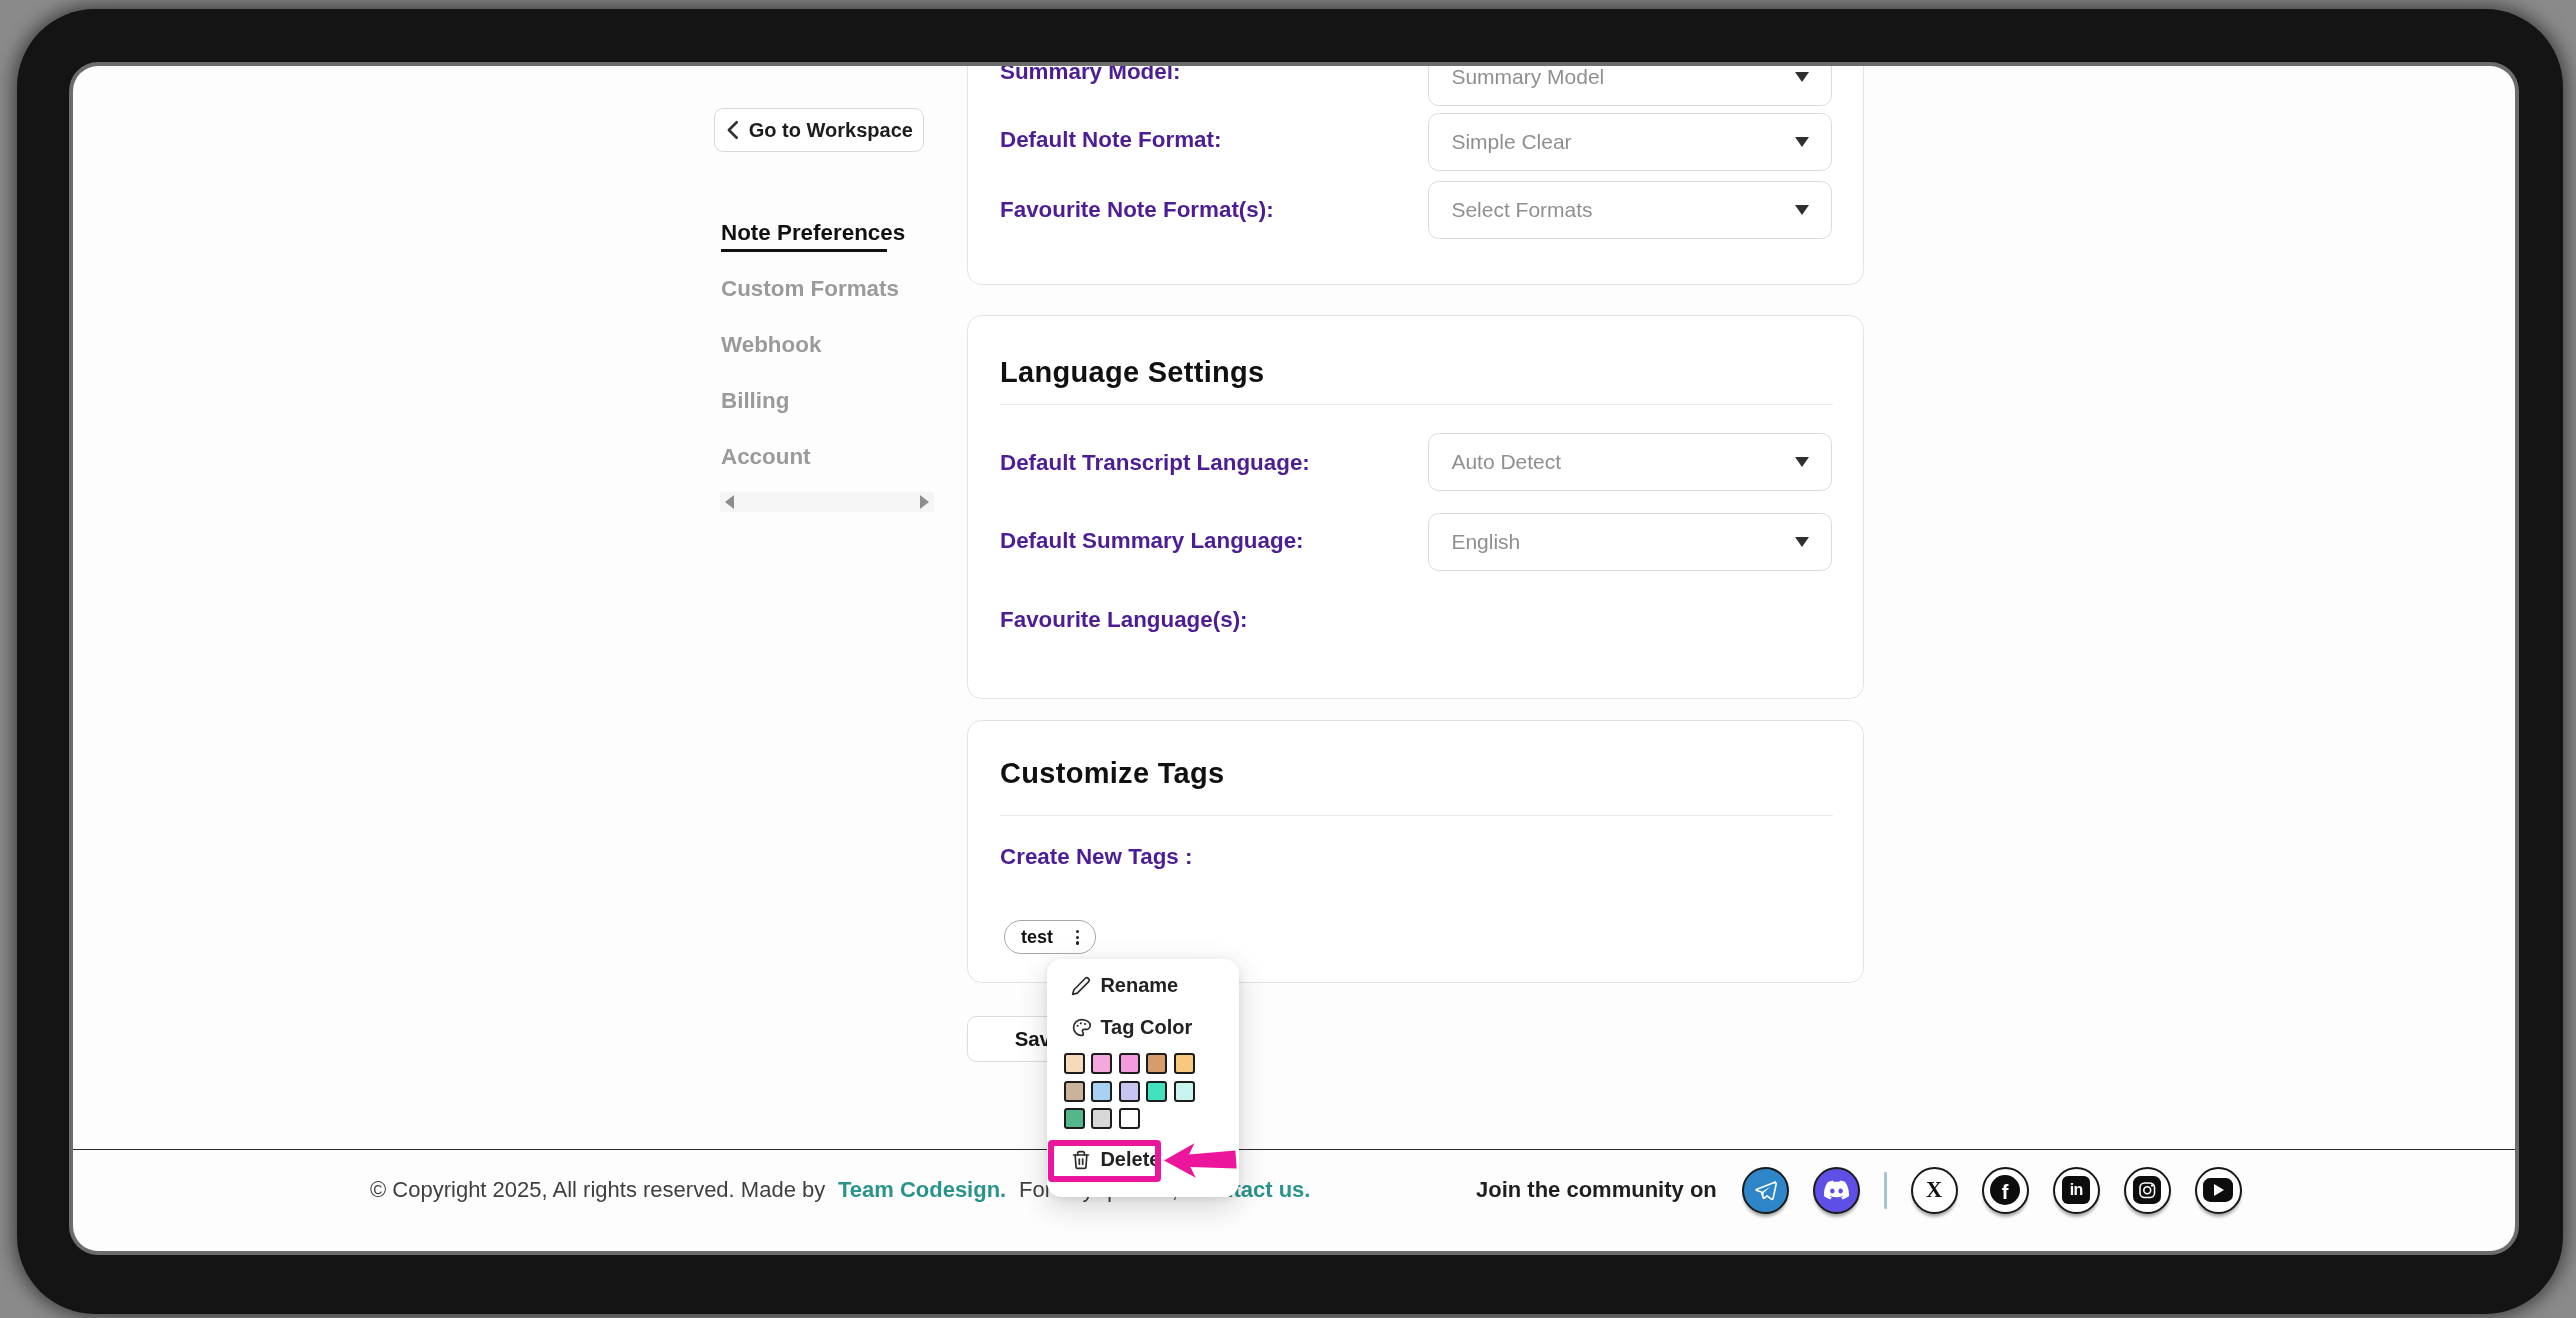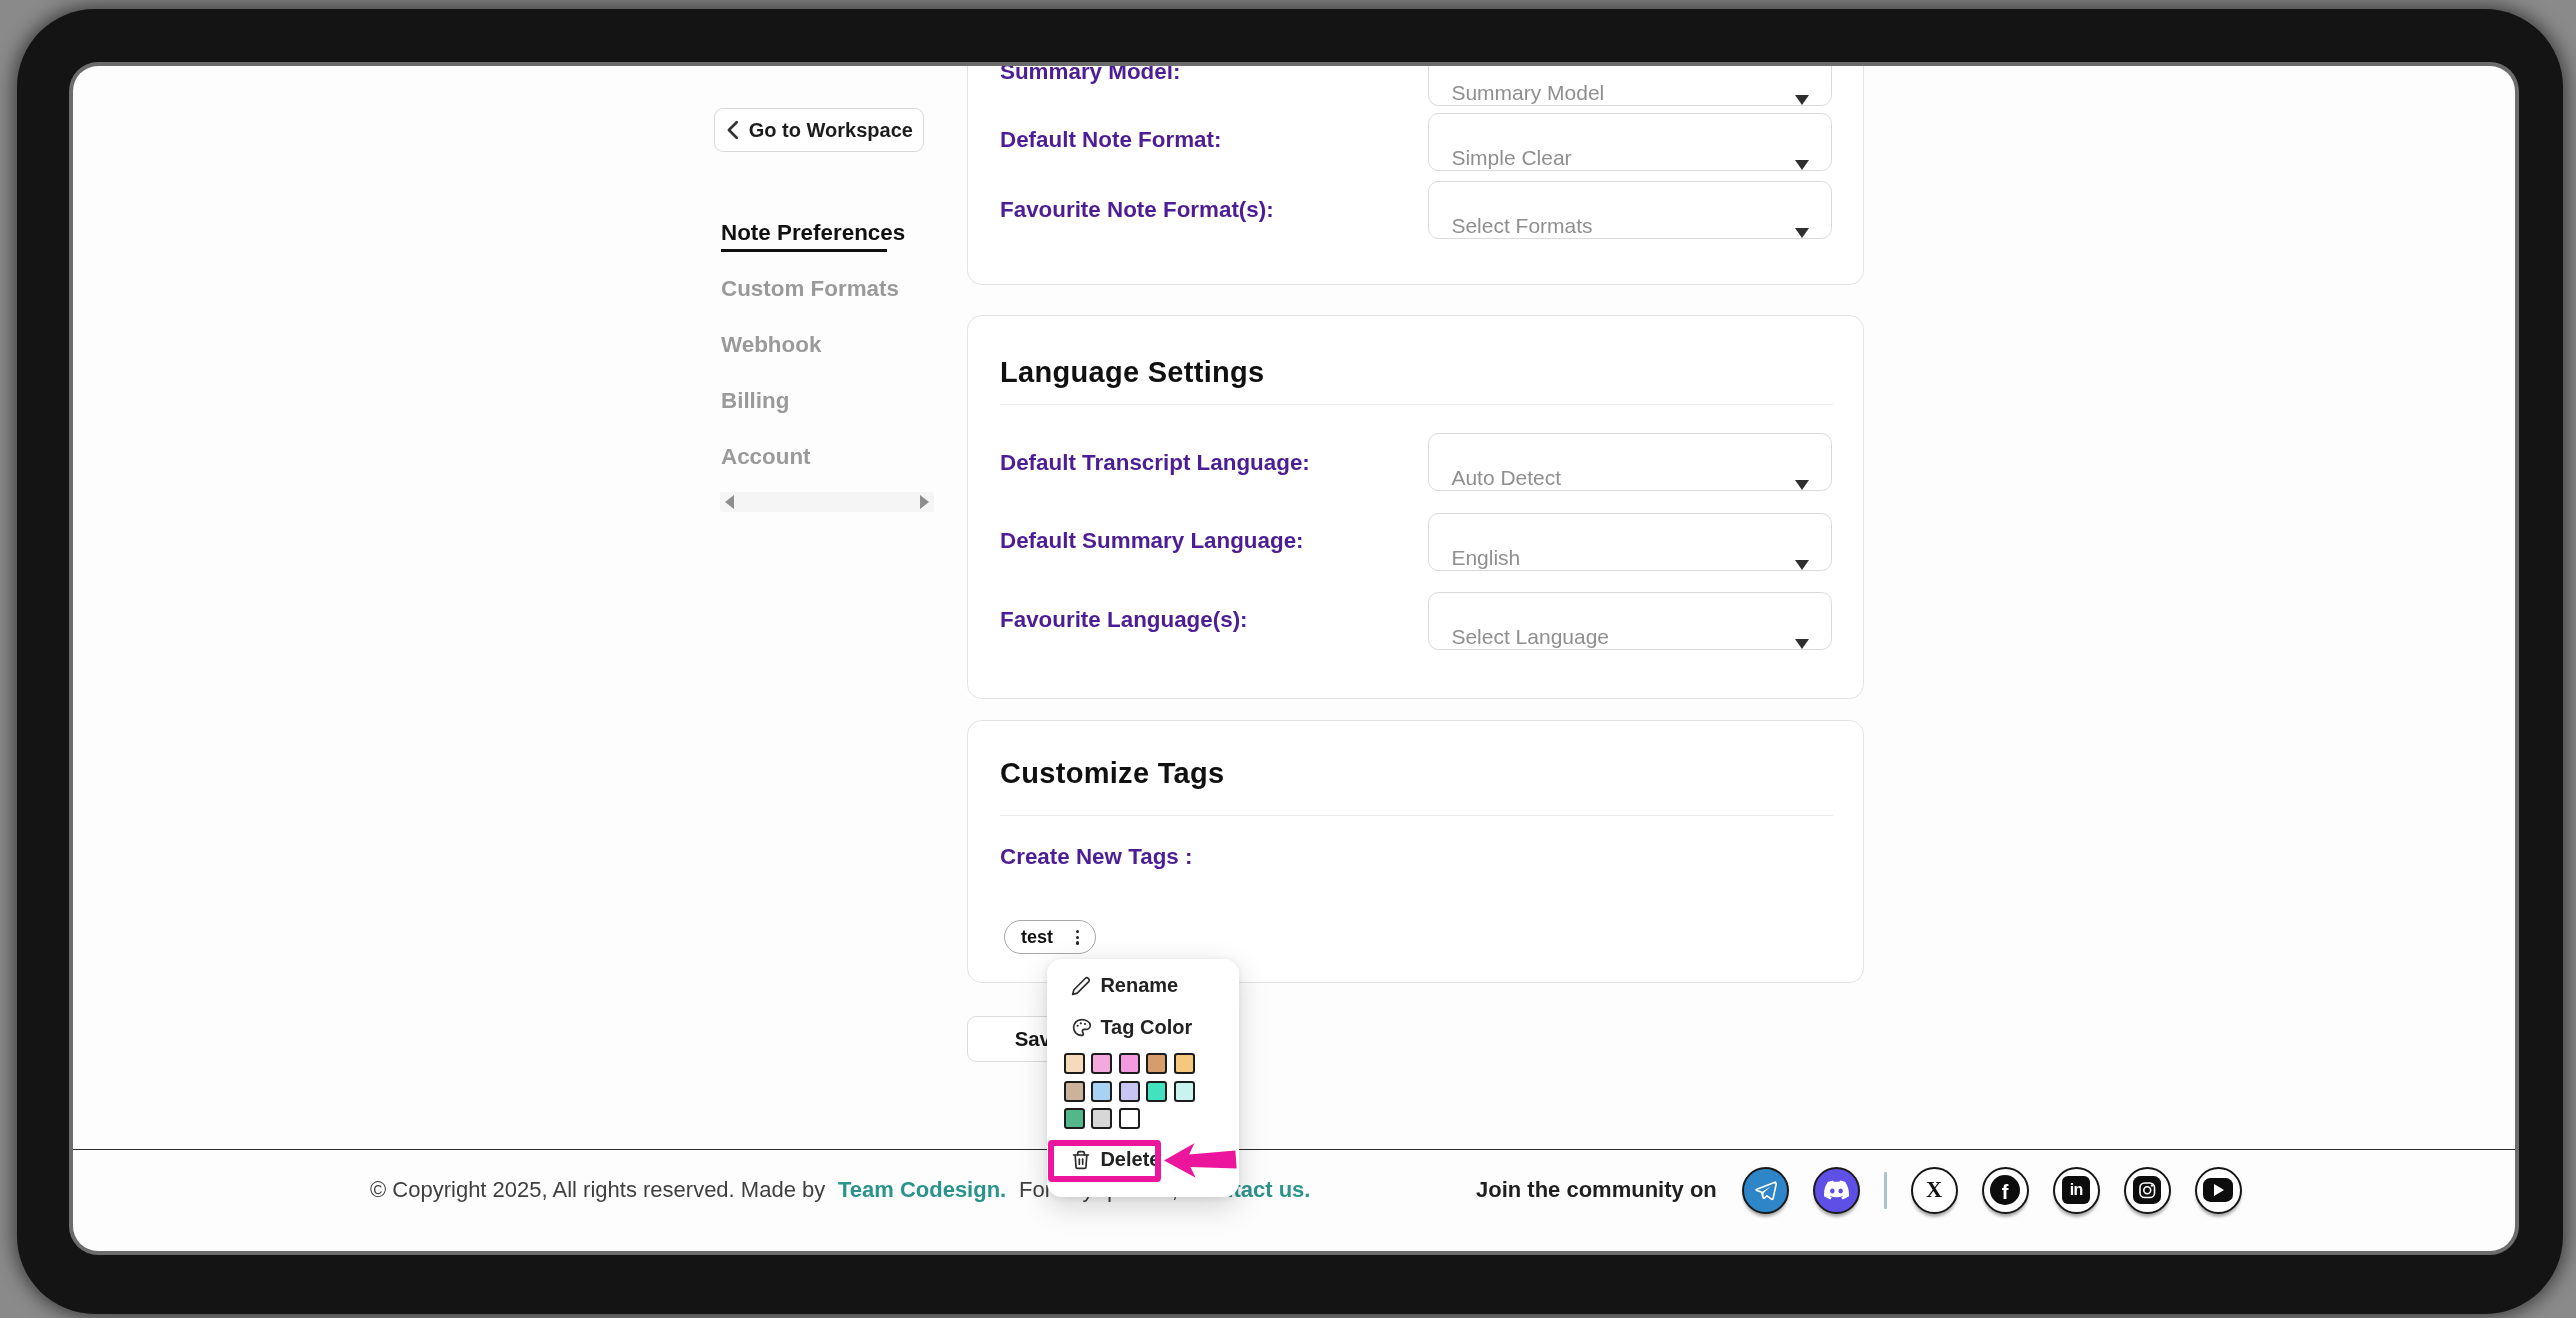--- a/index.html
+++ b/index.html
@@ -40,21 +40,21 @@
   .card-lang { top:249px; height:384px; }
   .card-tags { top:654px; height:263px; }
 
   .card-title { position:absolute; left:32px; font-size:29px; font-weight:800; color:#101010; letter-spacing:0.3px; }
   .card-divider { position:absolute; left:32px; width:833px; height:1.3px; background:#ececec; }
 
   .form-label { position:absolute; left:32px; height:26px; line-height:26px;
       font-size:22.4px; font-weight:700; color:#4c1d95; white-space:nowrap; }
 
   .dropdown { position:absolute; left:460px; width:404px; height:58px; background:#fff;
-      border:1.3px solid #dadada; border-radius:10.5px; display:flex; align-items:flex-end;
+      border:1.3px solid #dadada; border-radius:10.5px; display:flex; align-items:center;
       padding:0 22.4px; cursor:pointer; }
   .dropdown-value { font-size:21px; color:#8f8f8f; flex:1; }
   .caret { width:0; height:0; border-left:7.3px solid transparent; border-right:7.3px solid transparent;
       border-top:10px solid #2f2f2f; }
 
   .tag-input { position:absolute; left:460px; top:110px; width:404px; height:51px; background:#fff;
       border:1.3px solid #dadada; border-radius:10.5px; display:flex; align-items:center; padding:0 22.4px; }
   .tag-input input { flex:1; border:none; outline:none; font-size:21px; color:#555;
       font-family:inherit; background:transparent; }
   .tag-input input::placeholder { color:#a3a3a3; }
@@ -163,24 +163,20 @@
         <div class="dropdown" style="top:117px">
           <span class="dropdown-value">Auto Detect</span>
           <span class="caret"></span>
         </div>
         <div class="form-label" style="top:212px">Default Summary Language:</div>
         <div class="dropdown" style="top:197px">
           <span class="dropdown-value">English</span>
           <span class="caret"></span>
         </div>
         <div class="form-label" style="top:291px">Favourite Language(s):</div>
-        <div class="dropdown" style="top:276px">
-          <span class="dropdown-value">Select Language</span>
-          <span class="caret"></span>
-        </div>
       </div>
 
       <div class="card card-tags">
         <div class="card-title" style="top:36px">Customize Tags</div>
         <div class="card-divider" style="top:94px"></div>
         <div class="form-label" style="top:123px">Create New Tags :</div>
         <div class="tag-chip">
           <span class="tag-chip-name">test</span>
           <span class="kebab">
               <i></i>

